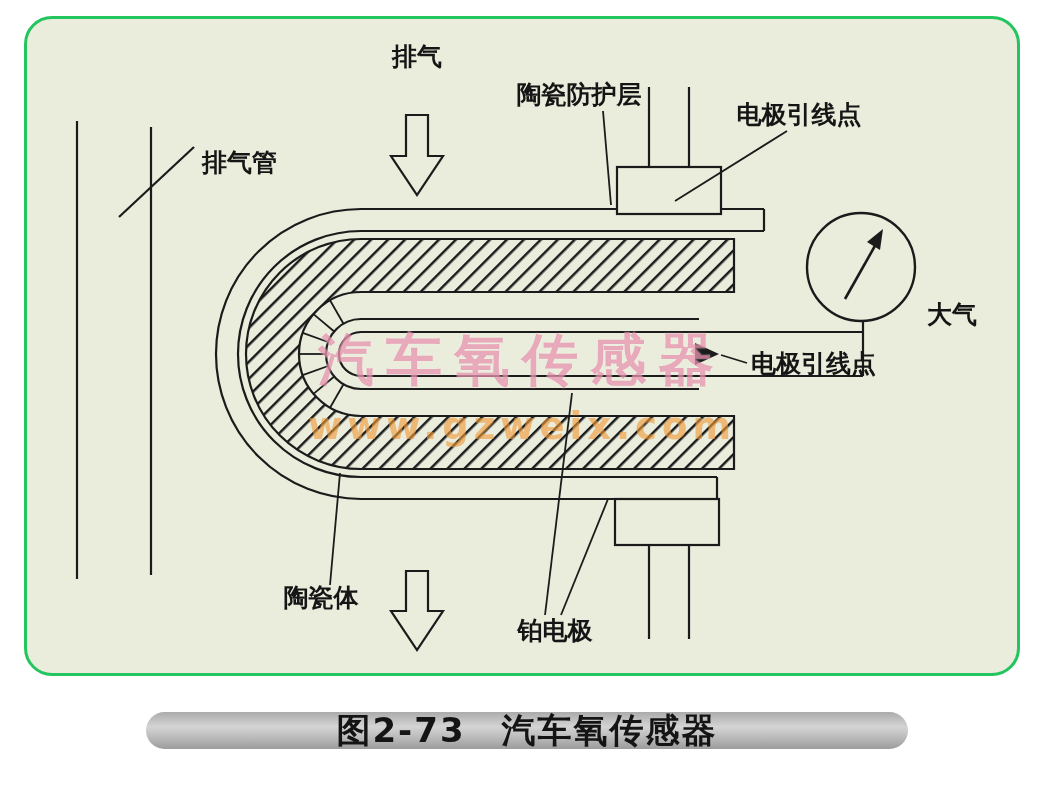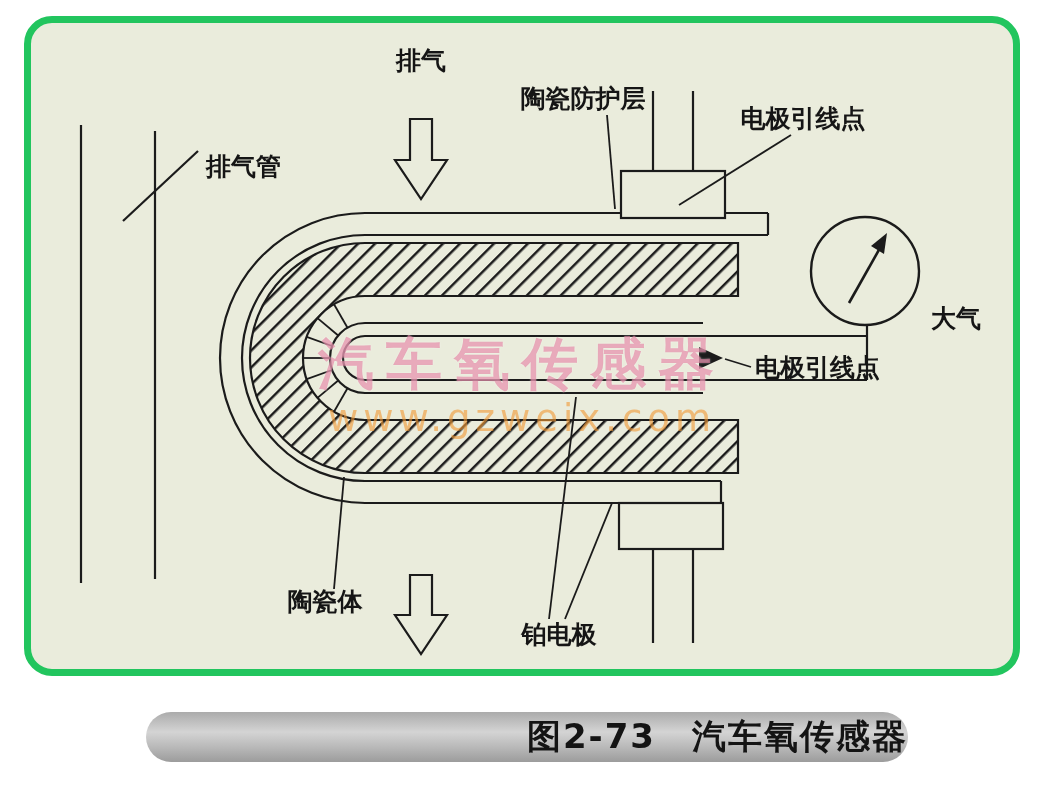--- a/index.html
+++ b/index.html
@@ -8,21 +8,21 @@
     width:1044px;height:786px;
     background:#ffffff;
     font-family:"DejaVu Sans", sans-serif;
     overflow:hidden;
   }
   .panel{
     position:absolute;
     left:24px;top:16px;width:996px;height:660px;
     box-sizing:border-box;
     background:#eaecdc;
-    border:7px solid #22c55e;
+    border:3px solid #22c55e;
     border-radius:28px;
   }
   .panel svg{position:absolute;left:0;top:0;}
   svg text{
     font-family:"DejaVu Sans", sans-serif;
     font-size:25px;
     font-weight:bold;
     fill:#151515;
   }
   .watermark{
@@ -31,31 +31,31 @@
     pointer-events:none;
     line-height:1.1;
   }
   .wm1{
     font-size:56px;font-weight:bold;
     letter-spacing:12px;
     color:rgba(222,108,146,0.55);
     text-shadow:0 0 2px rgba(255,255,255,0.5);
   }
   .wm2{
-    font-size:37px;font-weight:normal;
+    font-size:37px;font-weight:bold;
     letter-spacing:5px;
     color:rgba(240,153,55,0.62);
-    margin-top:4px;
+    margin-top:16px;
   }
   .caption-bar{
     position:absolute;
-    left:146px;top:712px;width:762px;height:50px;
+    left:146px;top:712px;width:762px;height:37px;
     border-radius:25px;
     background:linear-gradient(180deg,#ababab,#d4d4d4 40%,#b9b9b9 70%,#9c9c9c);
-    display:flex;align-items:center;justify-content:flex-end;
+    display:flex;align-items:center;justify-content:center;
   }
   .caption-bar span{
     font-size:34px;font-weight:bold;color:#141414;letter-spacing:2px;
   }
 </style>
 </head>
 <body>
 
 <div class="page">
 

